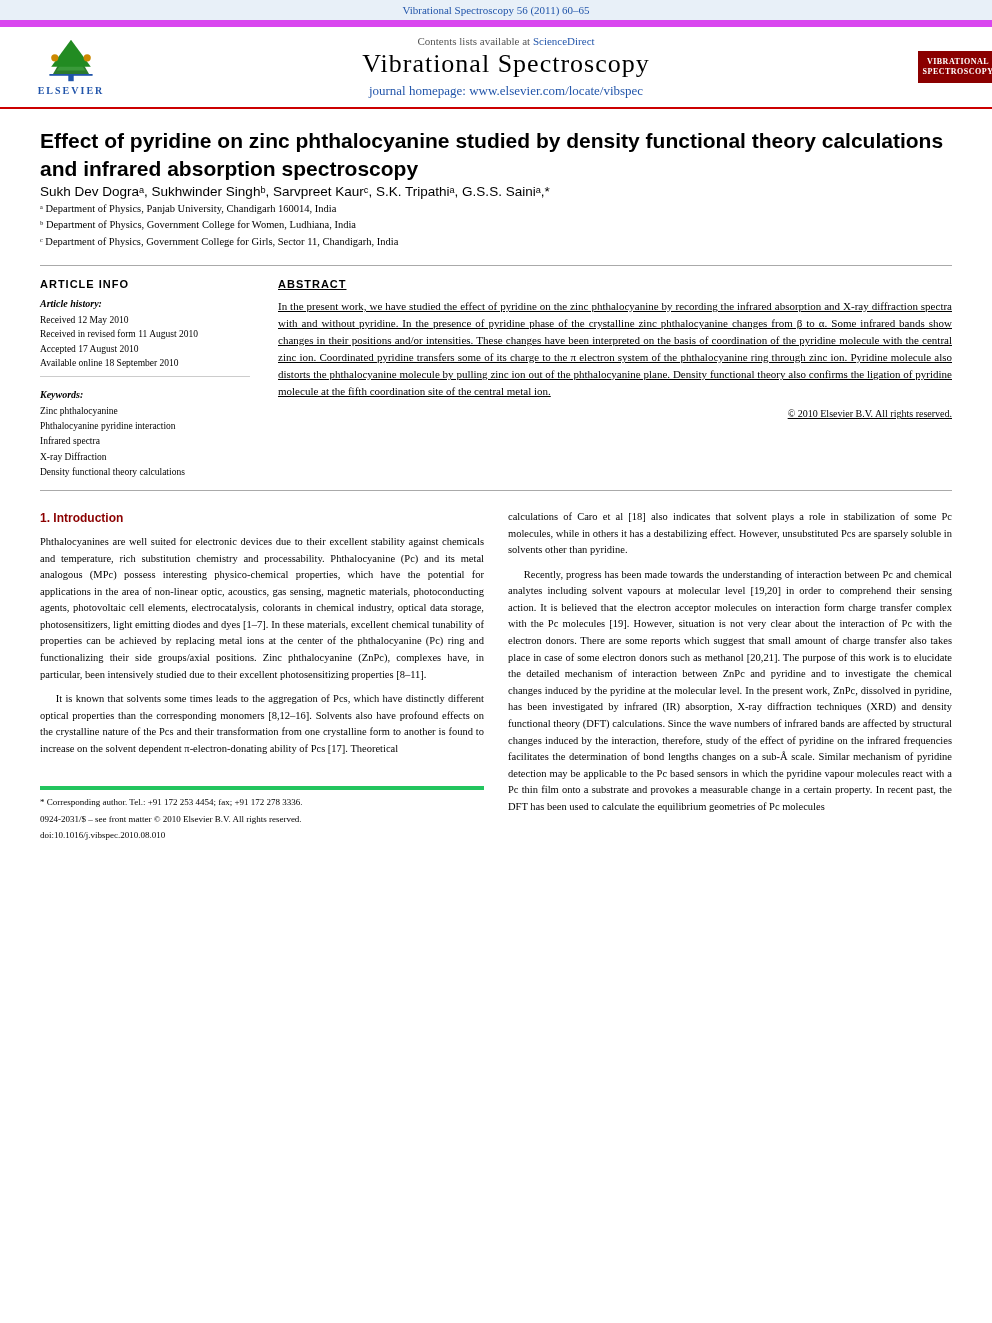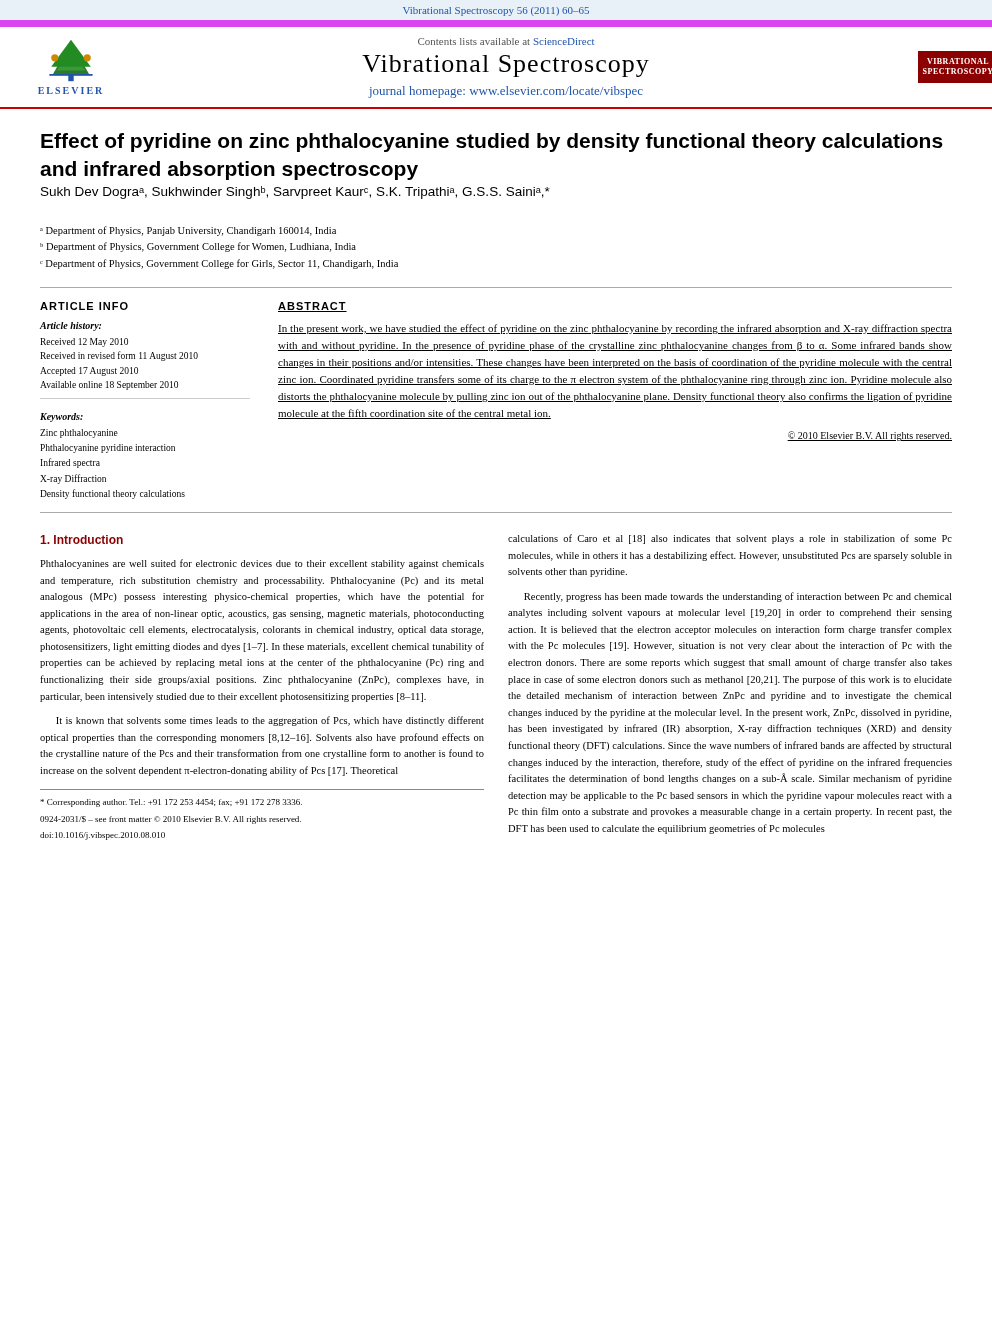--- a/index.html
+++ b/index.html
@@ -115,21 +115,21 @@
       font-weight: bold;
       color: #000;
       line-height: 1.35;
       font-family: Arial, sans-serif;
     }
 
     
     .authors-line {
       font-size: 13.5px;
       color: #000;
-      margin-bottom: 24px;
+      margin-bottom: 2px;
       font-family: Arial, sans-serif;
     }
 
     .affiliations {
       font-size: 10.5px;
       color: #000;
       line-height: 1.6;
       margin-bottom: 14px;
     }
 
@@ -245,22 +245,22 @@
       margin-bottom: 8px;
       text-indent: 1.5em;
     }
 
     .body-para:first-of-type {
       text-indent: 0;
     }
 
     
     .footnote-section {
-      margin-top: 10px;
-      border-top: 1px solid #22c55e;
+      margin-top: 29px;
+      border-top: 4px solid #22c55e;
       padding-top: 6px;
       font-size: 9px;
       color: #000;
       line-height: 1.5;
     }
 
     .footnote-item {
       margin-bottom: 3px;
     }
 

